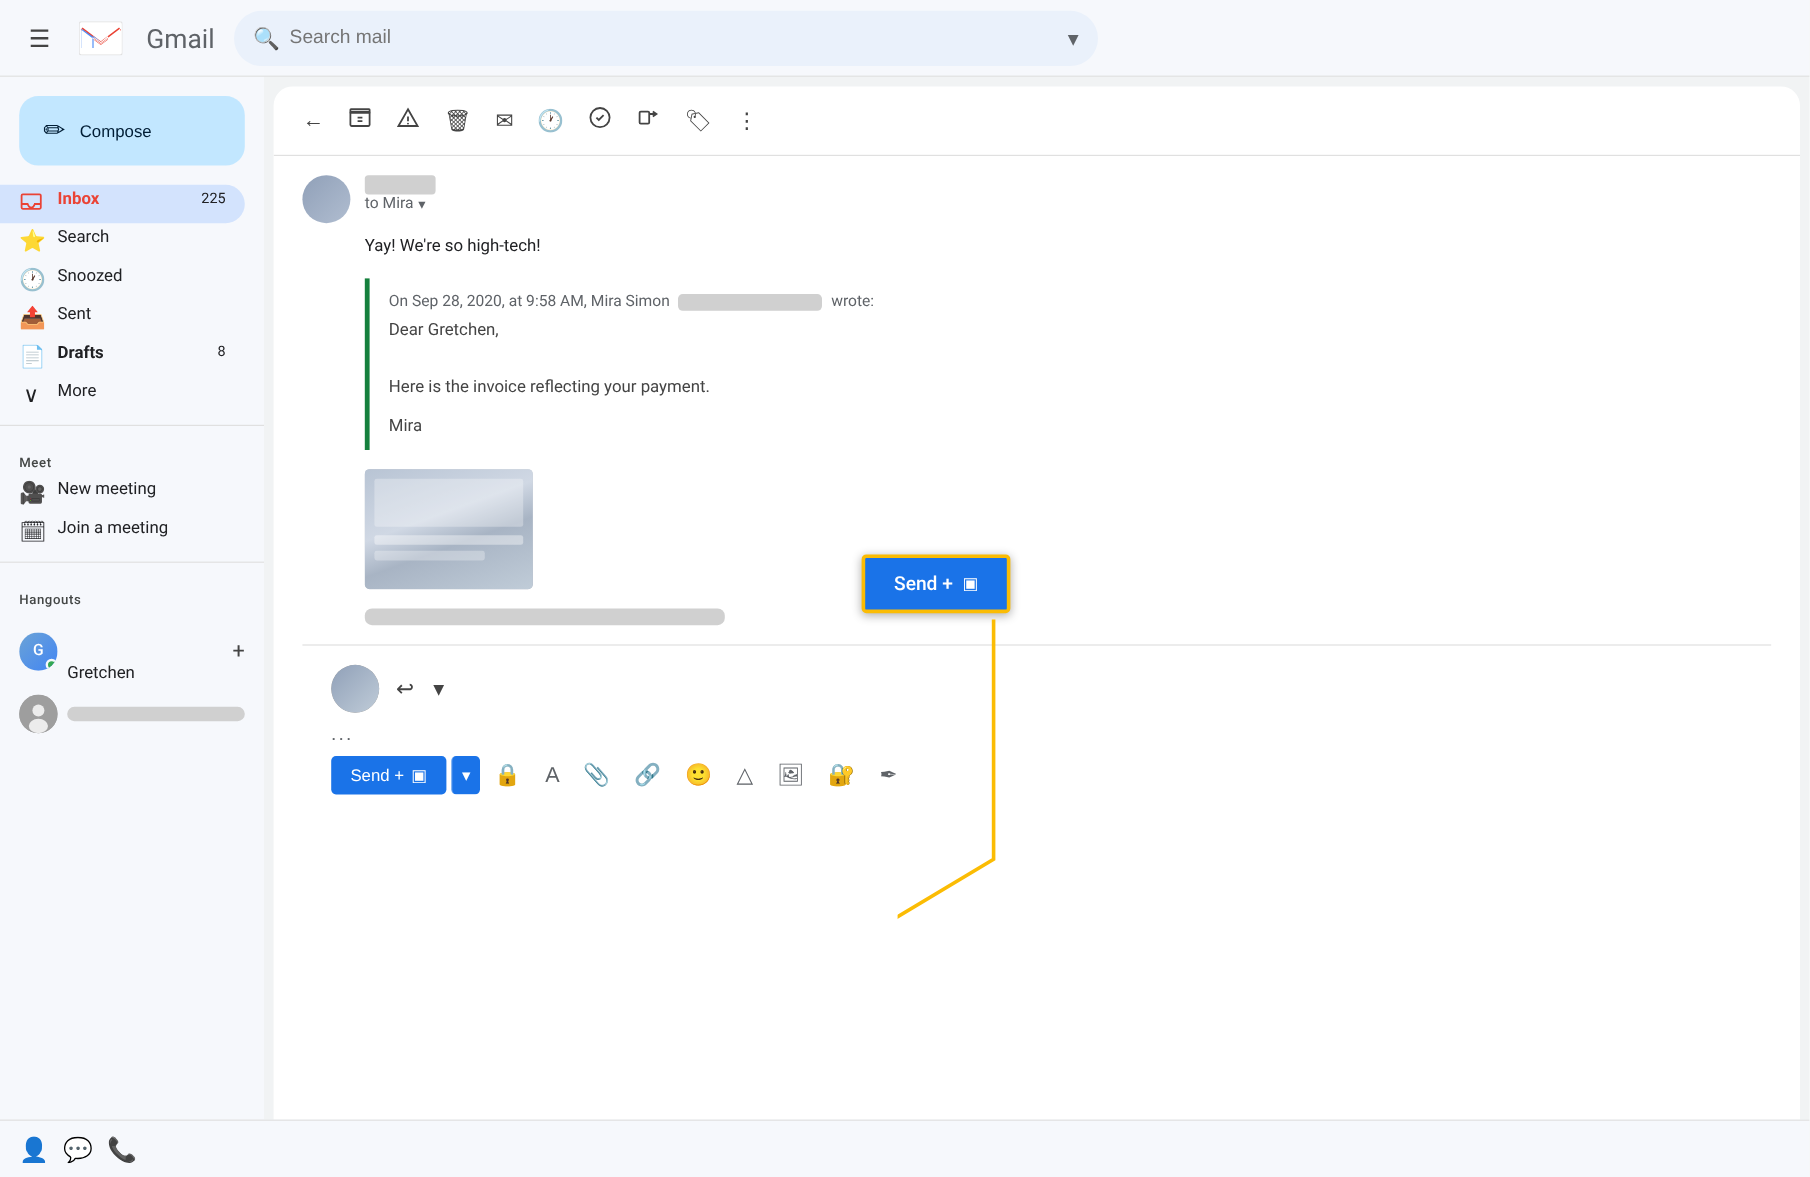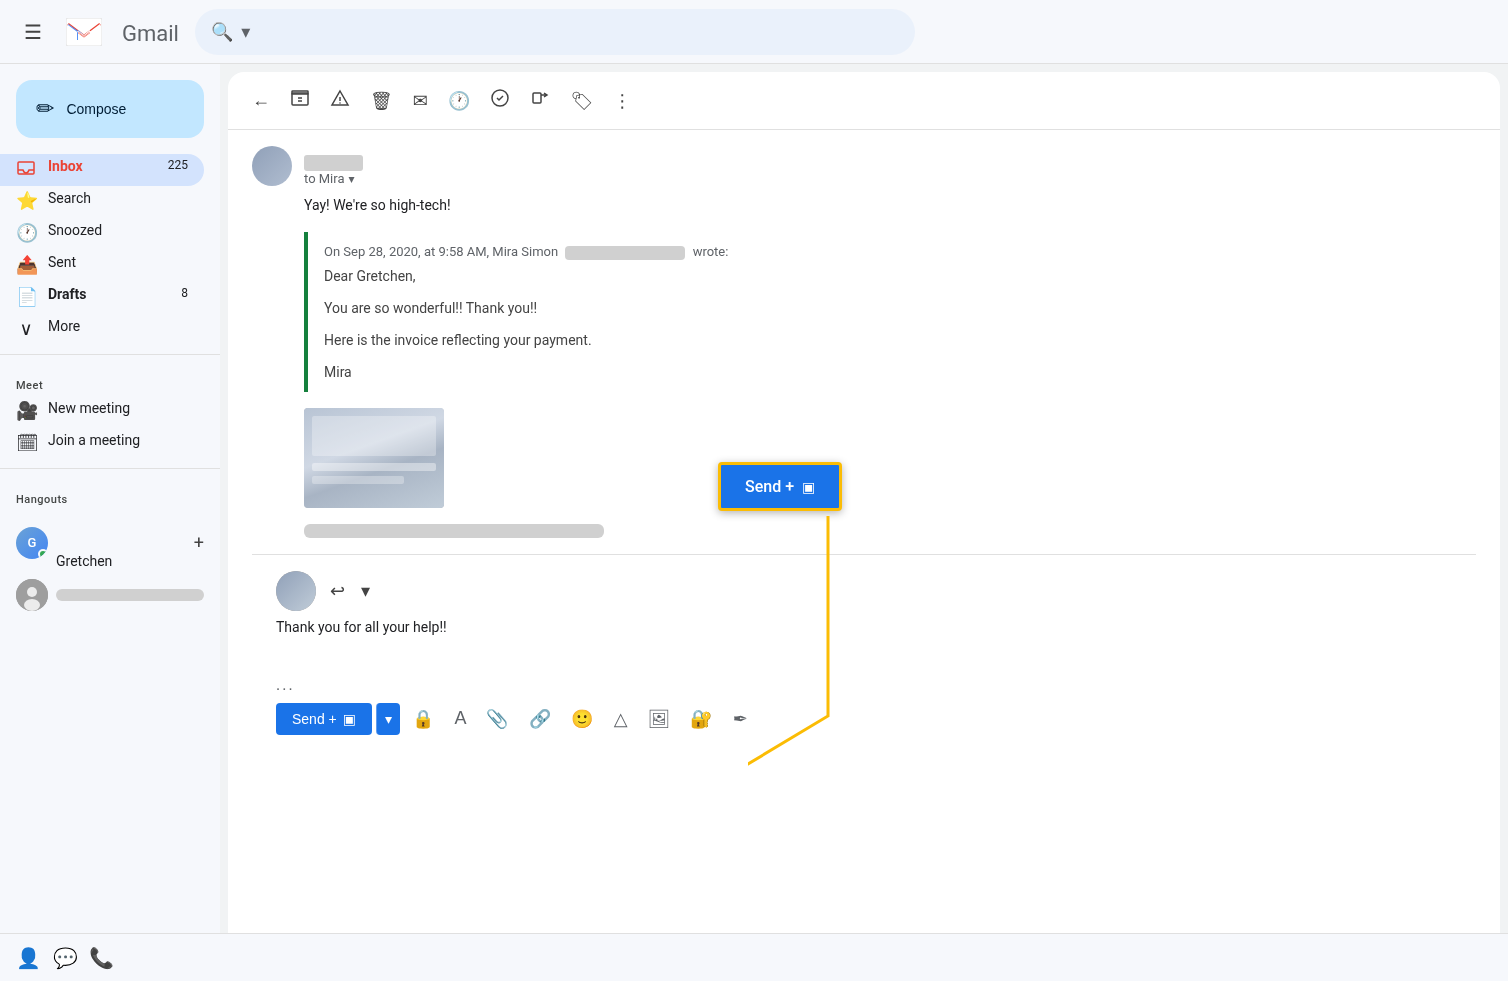--- a/index.html
+++ b/index.html
@@ -174,21 +174,21 @@
 
     
     .email-thread {
       flex: 1;
       overflow-y: auto;
       padding: 16px 24px;
     }
 
     .email-header-row {
       display: flex;
-      align-items: flex-end;
+      align-items: flex-start;
       gap: 12px;
       margin-bottom: 8px;
     }
     .sender-avatar {
       width: 40px; height: 40px; border-radius: 50%;
       background: #9e9e9e; flex-shrink: 0;
     }
     .email-subject-line { font-size: 14px; color: #202124; font-weight: 500; }
     .email-to-line { font-size: 13px; color: #5f6368; display: flex; align-items: center; gap: 4px; }
     .dropdown-arrow { font-size: 12px; color: #5f6368; cursor: pointer; }
@@ -331,20 +331,21 @@
       <path d="M18 17 L24 12 L24 22 L34 22 L34 6" fill="#34a853" opacity="0.0"></path>
       <rect x="0" y="6" width="36" height="16" fill="none"></rect>
 
       <path d="M2 7 L2 22 L11 22 L11 13 L18 18.5 L25 13 L25 22 L34 22 L34 7 L18 19 Z" fill="#fff"></path>
       <path d="M2 7 L18 19 L34 7" fill="none" stroke="#888" stroke-width="1" opacity="0"></path>
     </svg>
     <span class="gmail-logo-text">Gmail</span>
   </div>
   <div class="search-bar">
     <span class="search-icon">🔍</span>
+    <input class="search-input" type="text" placeholder="Search mail" style="">
     <span class="search-dropdown">▾</span>
   </div>
 </div>
 
 <div class="main-layout">
 
   <div class="sidebar">
     <button class="compose-btn">
       <span class="compose-plus">✏</span>
       <span>Compose</span>
@@ -483,21 +484,20 @@
       </div>
 
       <div class="quoted-section">
         <div class="quoted-header">
           <span>On Sep 28, 2020, at 9:58 AM, Mira Simon</span>
           <span class="redacted-bar" style="width:120px;vertical-align:middle;margin:0 4px;"></span>
           <span>wrote:</span>
         </div>
         <p>Dear Gretchen,</p>
         <br>
-        <p>You are so wonderful!! Thank you!!</p>
         <br>
         <p>Here is the invoice reflecting your payment.</p>
         <br>
         <p>Mira</p>
       </div>
 
       <div class="attachment-area">
         <div class="attachment-thumb">
           <div style="position:absolute;top:0;left:0;right:0;bottom:0;background:linear-gradient(160deg,#b8c4d4 0%,#d0d8e4 40%,#a8b4c4 60%,#c0ccd8 100%);"></div>
           <div style="position:absolute;top:8px;left:8px;right:8px;height:40px;background:rgba(255,255,255,0.3);border-radius:2px;"></div>
@@ -514,23 +514,20 @@
         <div class="reply-header">
           <div class="reply-avatar">
             <div style="width:40px;height:40px;background:linear-gradient(135deg,#90a0b8,#c0ccd8);border-radius:50%;"></div>
           </div>
           <div class="reply-actions">
             <button class="reply-action-btn">↩</button>
             <button class="reply-action-btn">▾</button>
           </div>
         </div>
 
-        <div class="reply-body" contenteditable="true" style="">
-          <span>Thank you for all your help!!</span>
-        </div>
 
         <div class="reply-dots">...</div>
 
         <div class="compose-toolbar">
           <button class="compose-send-btn">
             <span>Send +</span>
             <span>▣</span>
           </button>
           <button class="compose-send-dropdown">▾</button>
           <button class="compose-tool-btn">🔒</button>

